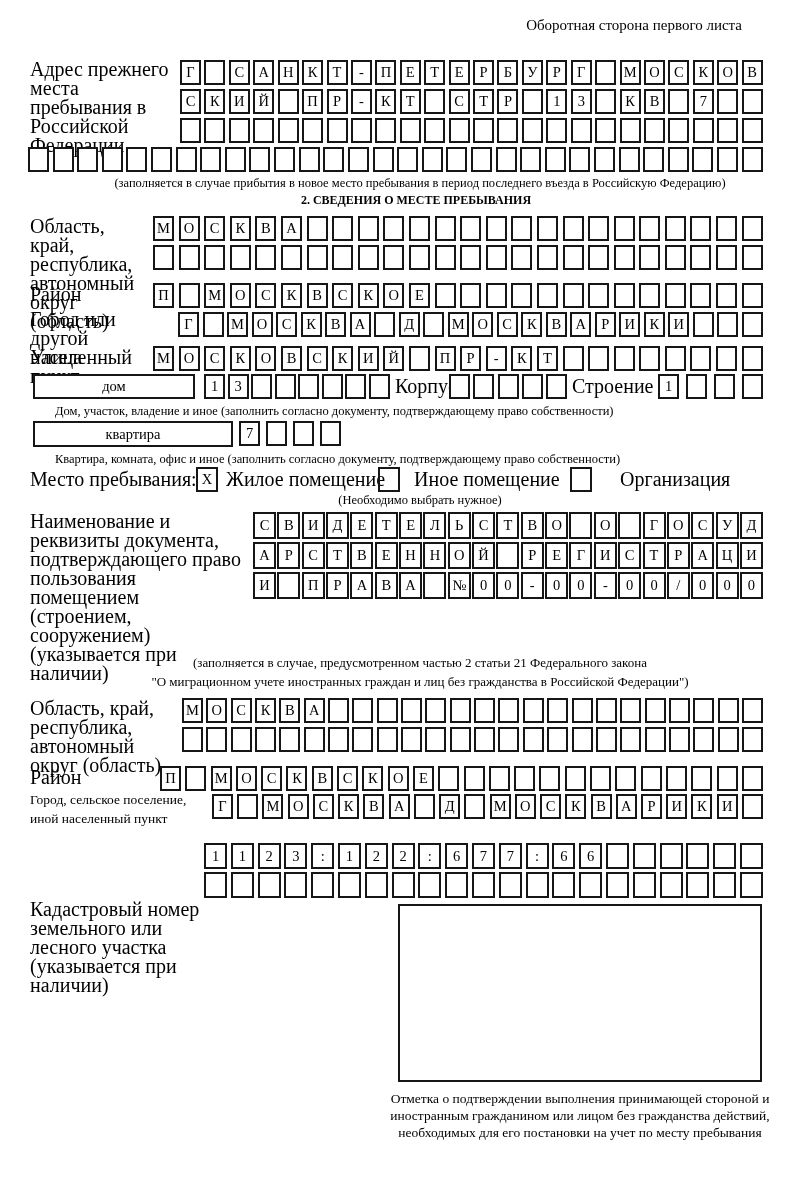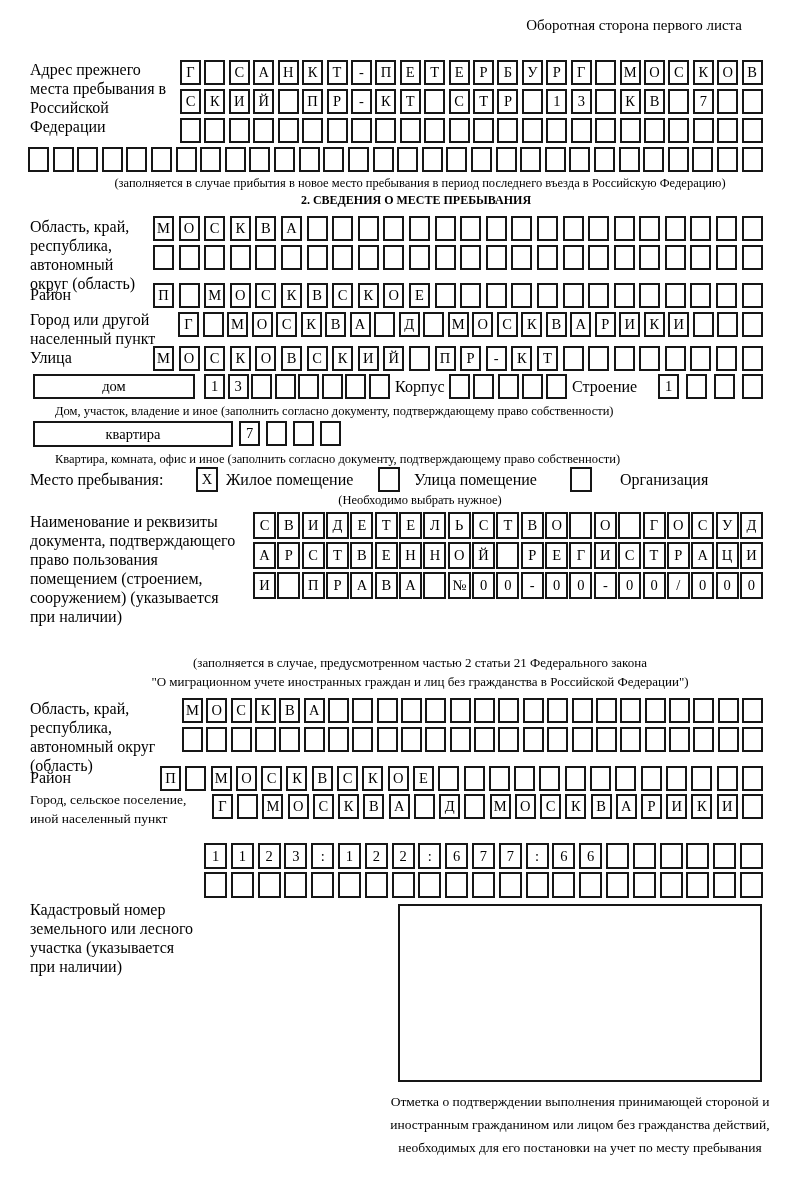--- a/index.html
+++ b/index.html
@@ -1,19 +1,19 @@
 <!DOCTYPE html>
 <html><head>
 <meta charset="utf-8">
 <style>
   html,body{margin:0;padding:0;background:#fff;}
   #page{position:relative;width:800px;height:1180px;background:#fff;color:#000;
         font-family:"Liberation Serif","DejaVu Serif",serif;}
   .abs{position:absolute;}
-  .lbl{font-size:16px;line-height:19px;color:#000;}
+  .lbl{font-size:20px;line-height:19px;color:#000;}
   .cap{font-size:12.5px;line-height:16px;padding-left:20px;}
   .ctr{width:800px;text-align:center;}
   .bold{font-weight:bold;}
   .cells{display:flex;justify-content:space-between;}
   .cell{box-sizing:border-box;width:21px;height:25px;border:2px solid #161616;
         display:flex;align-items:center;justify-content:center;
         font-size:14.5px;font-family:"Liberation Serif",serif;background:#fff;}
   .doc .cell{width:23px;height:27px;}
   .kad .cell{width:23px;height:26px;}
   .field-rect{box-sizing:border-box;border:2px solid #161616;display:flex;
@@ -316,21 +316,21 @@
       <span class="cell"></span>
       <span class="cell"></span>
       <span class="cell"></span>
     </div>
   <div class="abs cap" style="left:35px;top:451px;width:740px;">Квартира, комната, офис и иное (заполнить согласно документу, подтверждающему право собственности)</div>
 
   <div class="abs lbl" style="left:30px;top:470px;">Место пребывания:</div>
   <div class="abs chk" style="left:196px;top:467px;">X</div>
   <div class="abs lbl" style="left:226px;top:470px;">Жилое помещение</div>
   <div class="abs chk" style="left:378px;top:467px;"></div>
-  <div class="abs lbl" style="left:414px;top:470px;">Улица помещение</div>
+  <div class="abs lbl" style="left:414px;top:470px;">Иное помещение</div>
   <div class="abs chk" style="left:570px;top:467px;"></div>
   <div class="abs lbl" style="left:620px;top:470px;">Организация</div>
   <div class="abs cap ctr" style="top:492px;left:0;">(Необходимо выбрать нужное)</div>
 
   <div class="abs lbl" style="left:30px;top:512px;width:215px;">Наименование и реквизиты документа, подтверждающего право пользования помещением (строением, сооружением) (указывается при наличии)</div>
   <div class="abs cells doc" style="left:253px;top:512px;width:510px;">
       <span class="cell">С</span>
       <span class="cell">В</span>
       <span class="cell">И</span>
       <span class="cell">Д</span>
@@ -552,15 +552,15 @@
       <span class="cell"></span>
       <span class="cell"></span>
       <span class="cell"></span>
       <span class="cell"></span>
       <span class="cell"></span>
       <span class="cell"></span>
       <span class="cell"></span>
     </div>
 
   <div class="abs stamp-rect" style="left:398px;top:904px;width:364px;height:178px;"></div>
-  <div class="abs lbl" style="left:390px;top:1090px;width:380px;text-align:center;font-size:13.5px;line-height:23px;">Отметка о подтверждении выполнения принимающей стороной и иностранным гражданином или лицом без гражданства действий, необходимых для его постановки на учет по месту пребывания</div>
+  <div class="abs lbl" style="left:390px;top:1090px;width:380px;text-align:center;font-size:13.5px;line-height:17px;">Отметка о подтверждении выполнения принимающей стороной и иностранным гражданином или лицом без гражданства действий, необходимых для его постановки на учет по месту пребывания</div>
 
 </div>
 
 </body></html>

